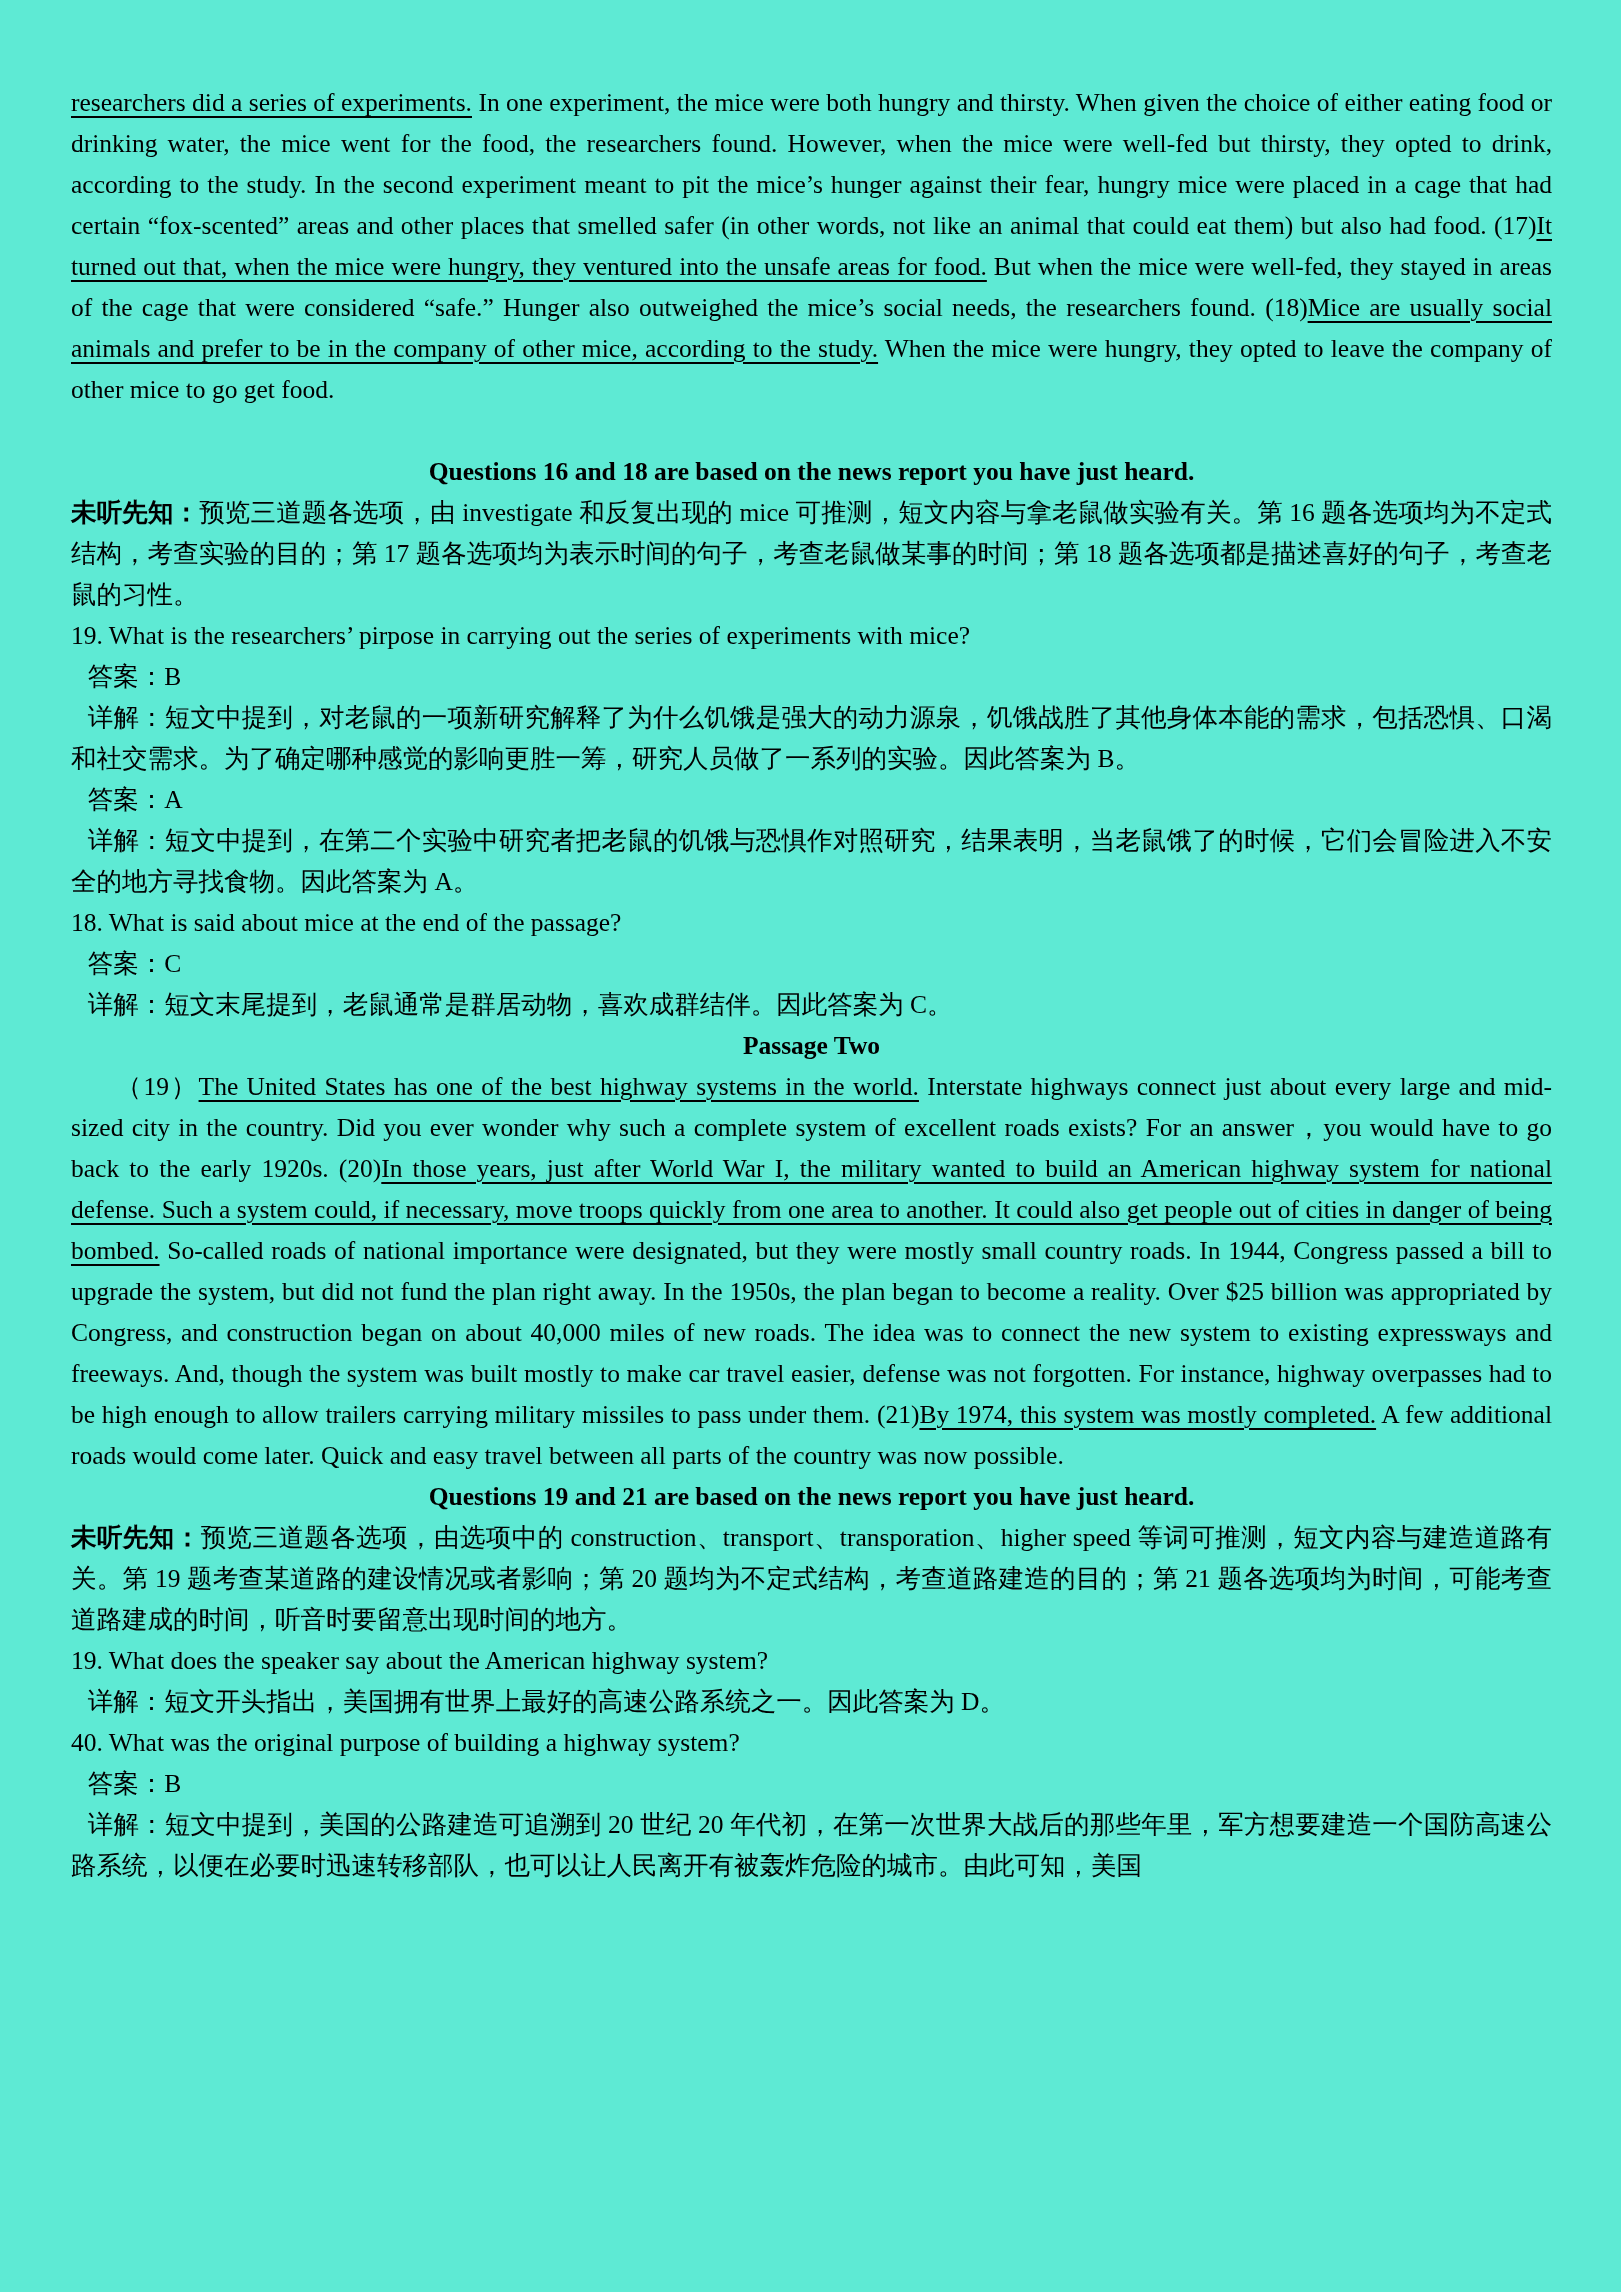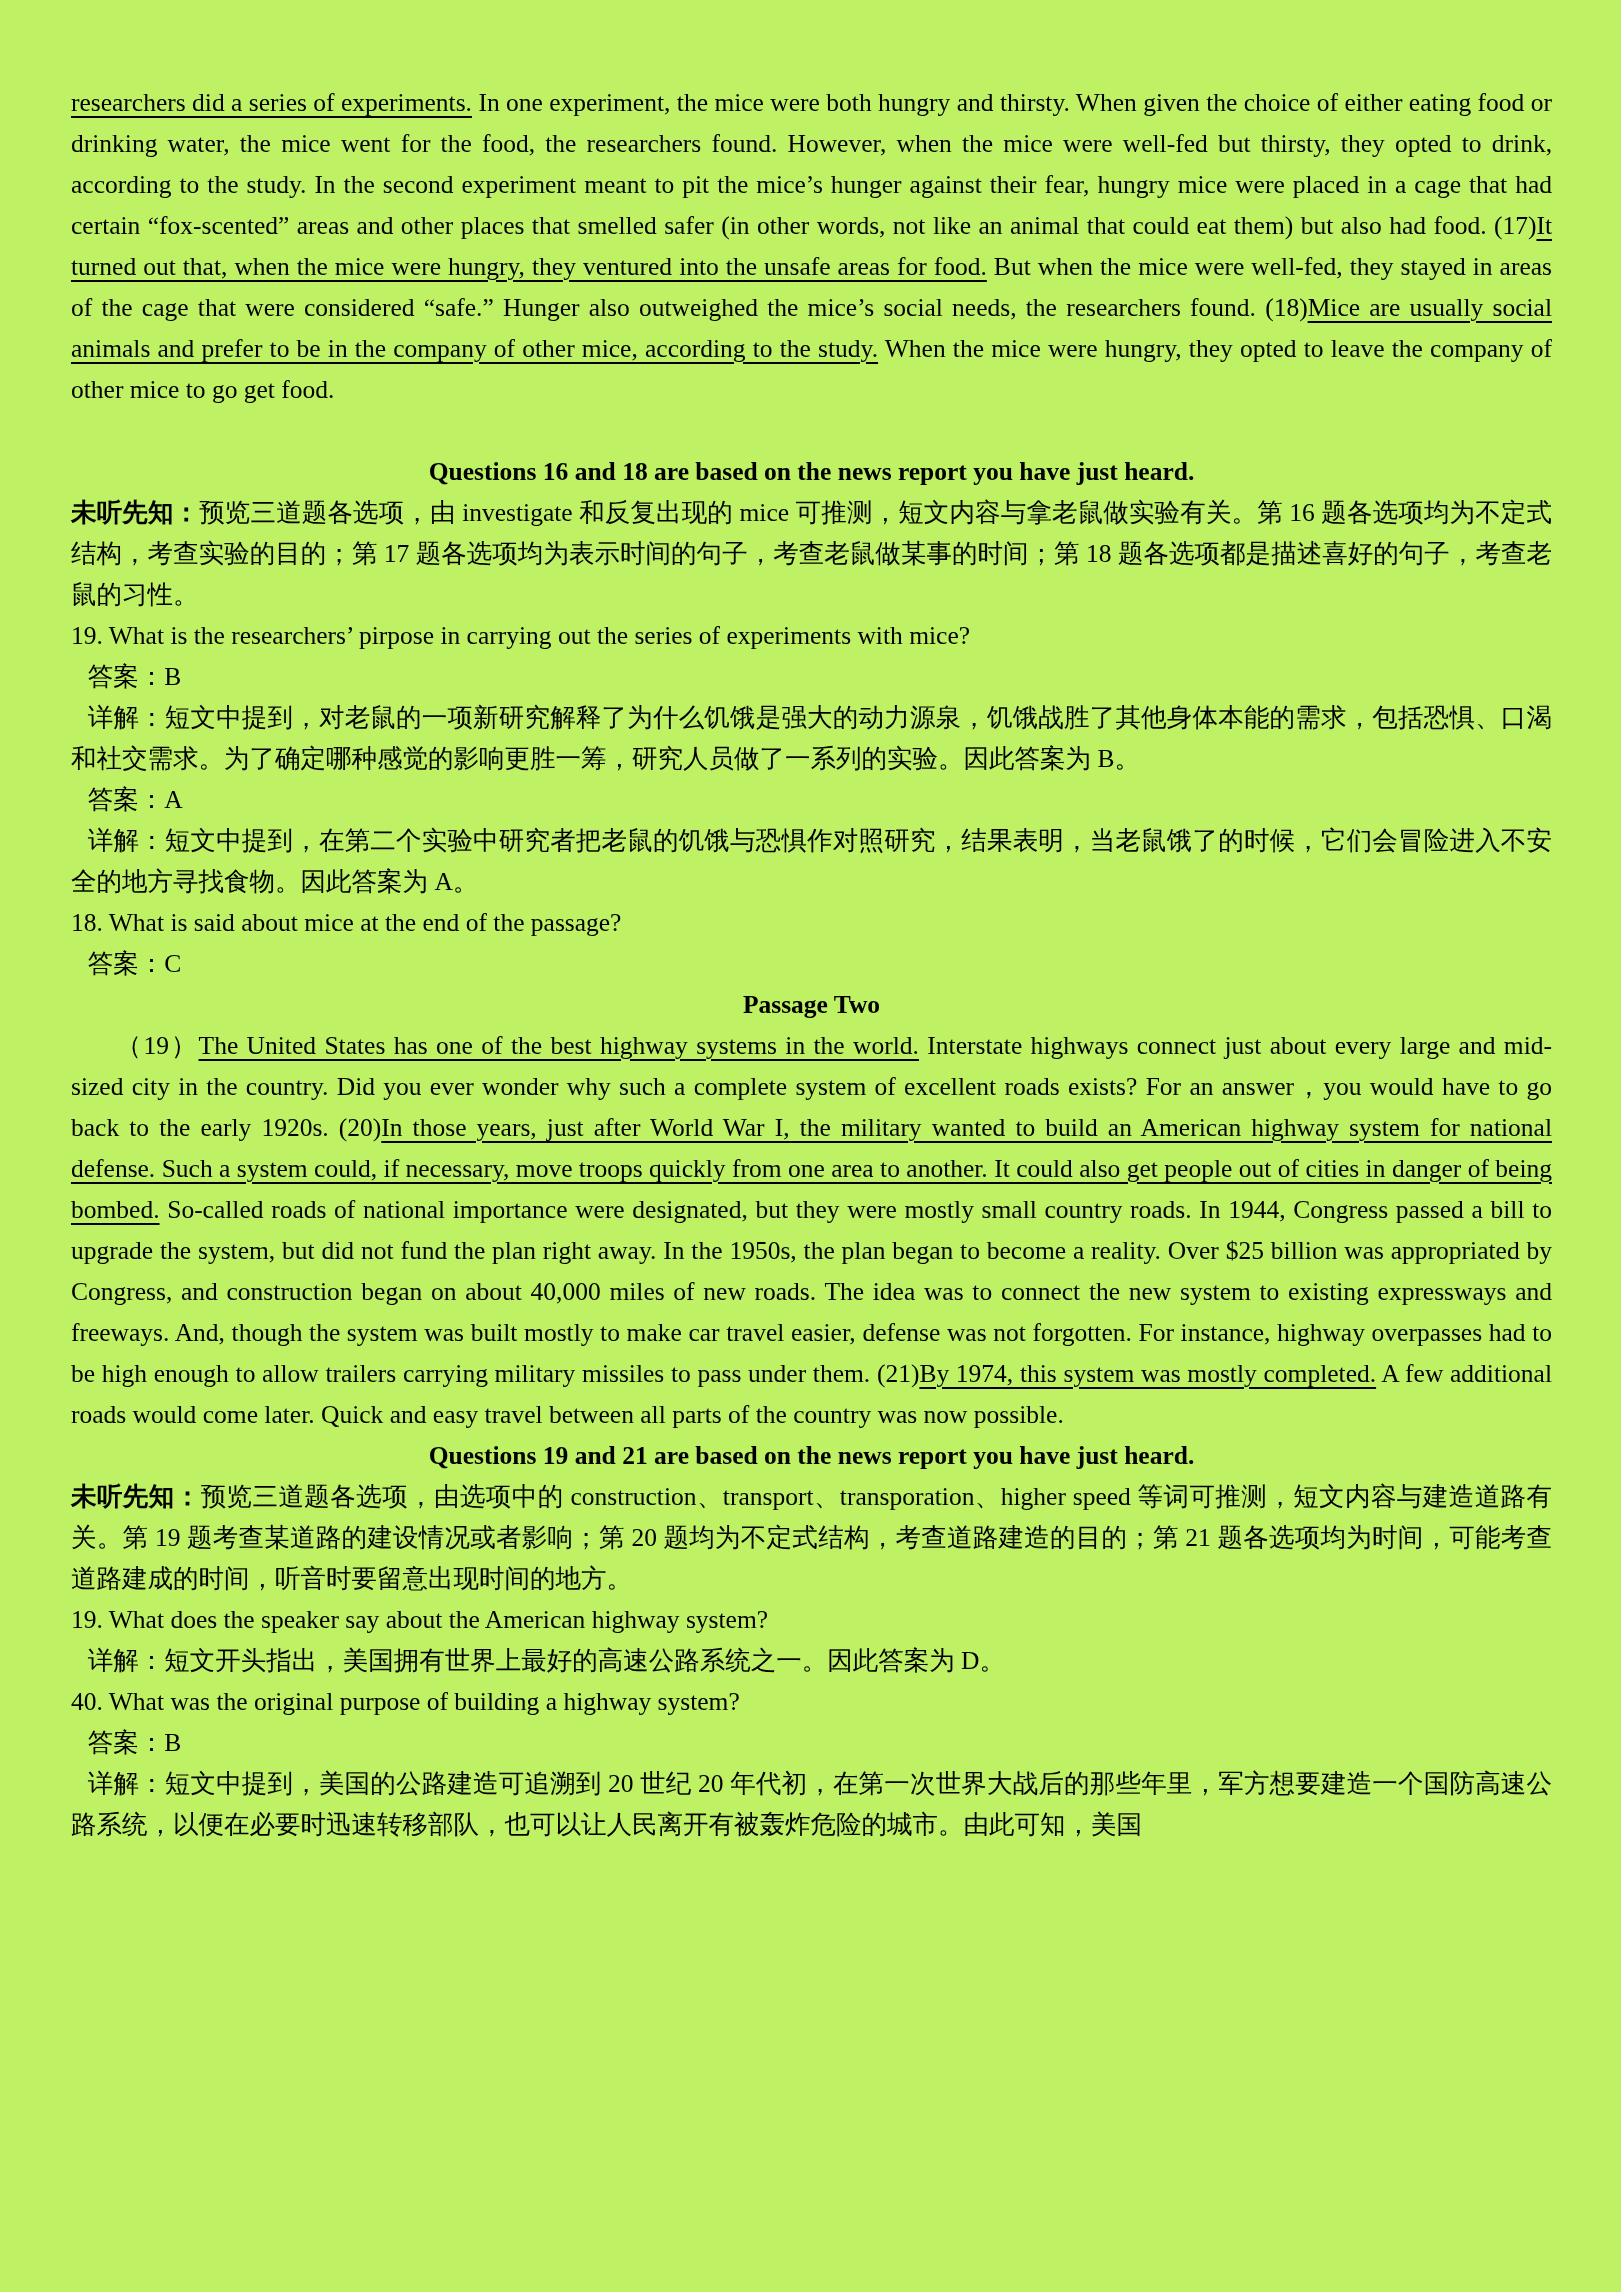--- a/index.html
+++ b/index.html
@@ -1,21 +1,21 @@
 <!DOCTYPE html>
 <html><head>
 <meta charset="utf-8">
 <style>
   html, body { margin: 0; padding: 0; background: #ffffff; }
   .page {
     width: 1621px;
     height: 2293px;
     box-sizing: border-box;
     padding: 82px 69px 0 71px;
-    background: #bef264;
+    background: #5eead4;
     color: #000000;
     font-family: "Liberation Serif", "DejaVu Serif", serif;
     font-size: 25.5px;
     line-height: 41px;
   }
   p { margin: 0; }
   .justify { text-align: justify; }
   .u {
     text-decoration: underline;
     text-decoration-thickness: 2px;
@@ -41,20 +41,21 @@
 
   <p>19. What is the researchers’ pirpose in carrying out the series of experiments with mice?</p>
   <p class="indent-sm"><span>答案：</span><span>B</span></p>
   <p class="justify indent-sm"><span>详解：</span><span>短文中提到，对老鼠的一项新研究解释了为什么饥饿是强大的动力源泉，饥饿战胜了其他身体本能的需求，包括恐惧、口渴和社交需求。为了确定哪种感觉的影响更胜一筹，研究人员做了一系列的实验。因此答案为 B。</span></p>
 
   <p class="indent-sm"><span>答案：</span><span>A</span></p>
   <p class="justify indent-sm"><span>详解：</span><span>短文中提到，在第二个实验中研究者把老鼠的饥饿与恐惧作对照研究，结果表明，当老鼠饿了的时候，它们会冒险进入不安全的地方寻找食物。因此答案为 A。</span></p>
 
   <p>18. What is said about mice at the end of the passage?</p>
   <p class="indent-sm"><span>答案：</span><span>C</span></p>
+  <p class="justify indent-sm"><span>详解：</span><span>短文末尾提到，老鼠通常是群居动物，喜欢成群结伴。因此答案为 C。</span></p>
 
   <p class="center-title">Passage Two</p>
 
   <p class="justify indent-p2"><span>（19）</span><span class="u">The United States has one of the best highway systems in the world.</span><span> Interstate highways connect just about every large and mid-sized city in the country. Did you ever wonder why such a complete system of excellent roads exists? For an answer，you would have to go back to the early 1920s. (20)</span><span class="u">In those years, just after World War I, the military wanted to build an American highway system for national defense. Such a system could, if necessary, move troops quickly from one area to another. It could also get people out of cities in danger of being bombed.</span><span> So-called roads of national importance were designated, but they were mostly small country roads. In 1944, Congress passed a bill to upgrade the system, but did not fund the plan right away. In the 1950s, the plan began to become a reality. Over $25 billion was appropriated by Congress, and construction began on about 40,000 miles of new roads. The idea was to connect the new system to existing expressways and freeways. And, though the system was built mostly to make car travel easier, defense was not forgotten. For instance, highway overpasses had to be high enough to allow trailers carrying military missiles to pass under them. (21)</span><span class="u">By 1974, this system was mostly completed.</span><span> A few additional roads would come later. Quick and easy travel between all parts of the country was now possible.</span></p>
 
   <p class="q-header">Questions 19 and 21 are based on the news report you have just heard.</p>
 
   <p class="justify"><span class="b">未听先知：</span><span>预览三道题各选项，由选项中的 construction、transport、transporation、higher speed 等词可推测，短文内容与建造道路有关。第 19 题考查某道路的建设情况或者影响；第 20 题均为不定式结构，考查道路建造的目的；第 21 题各选项均为时间，可能考查道路建成的时间，听音时要留意出现时间的地方。</span></p>
 
   <p>19. What does the speaker say about the American highway system?</p>

